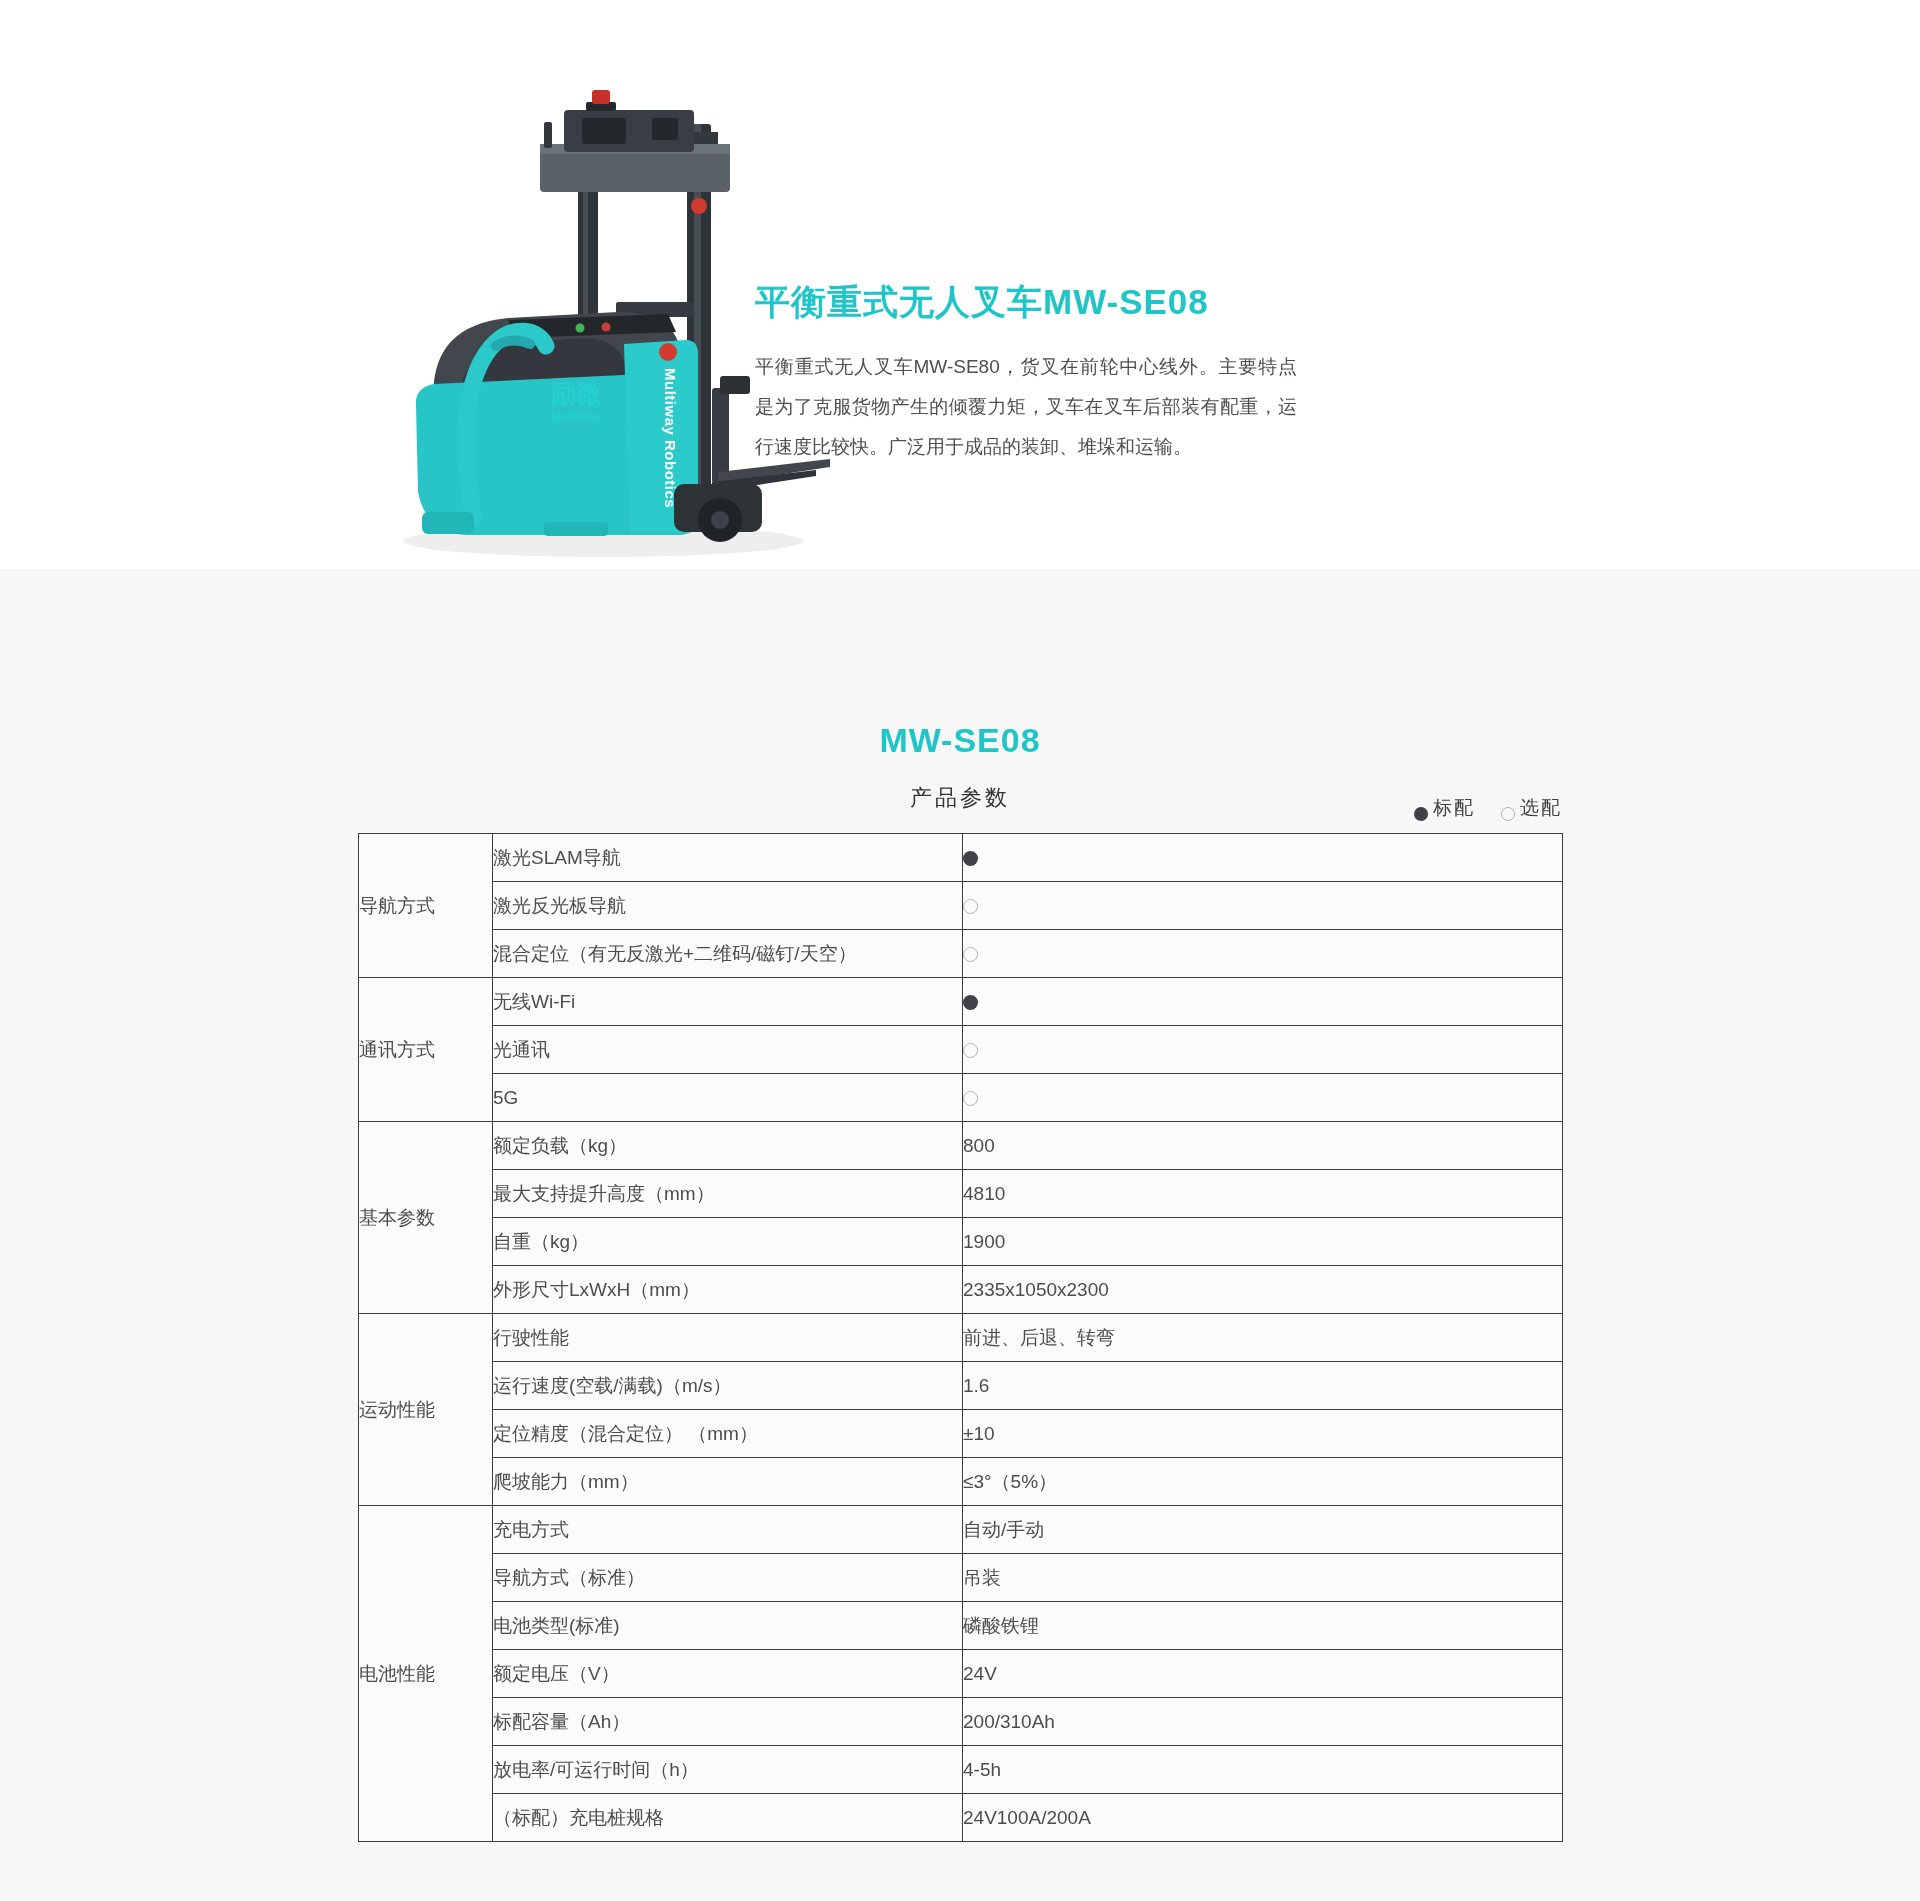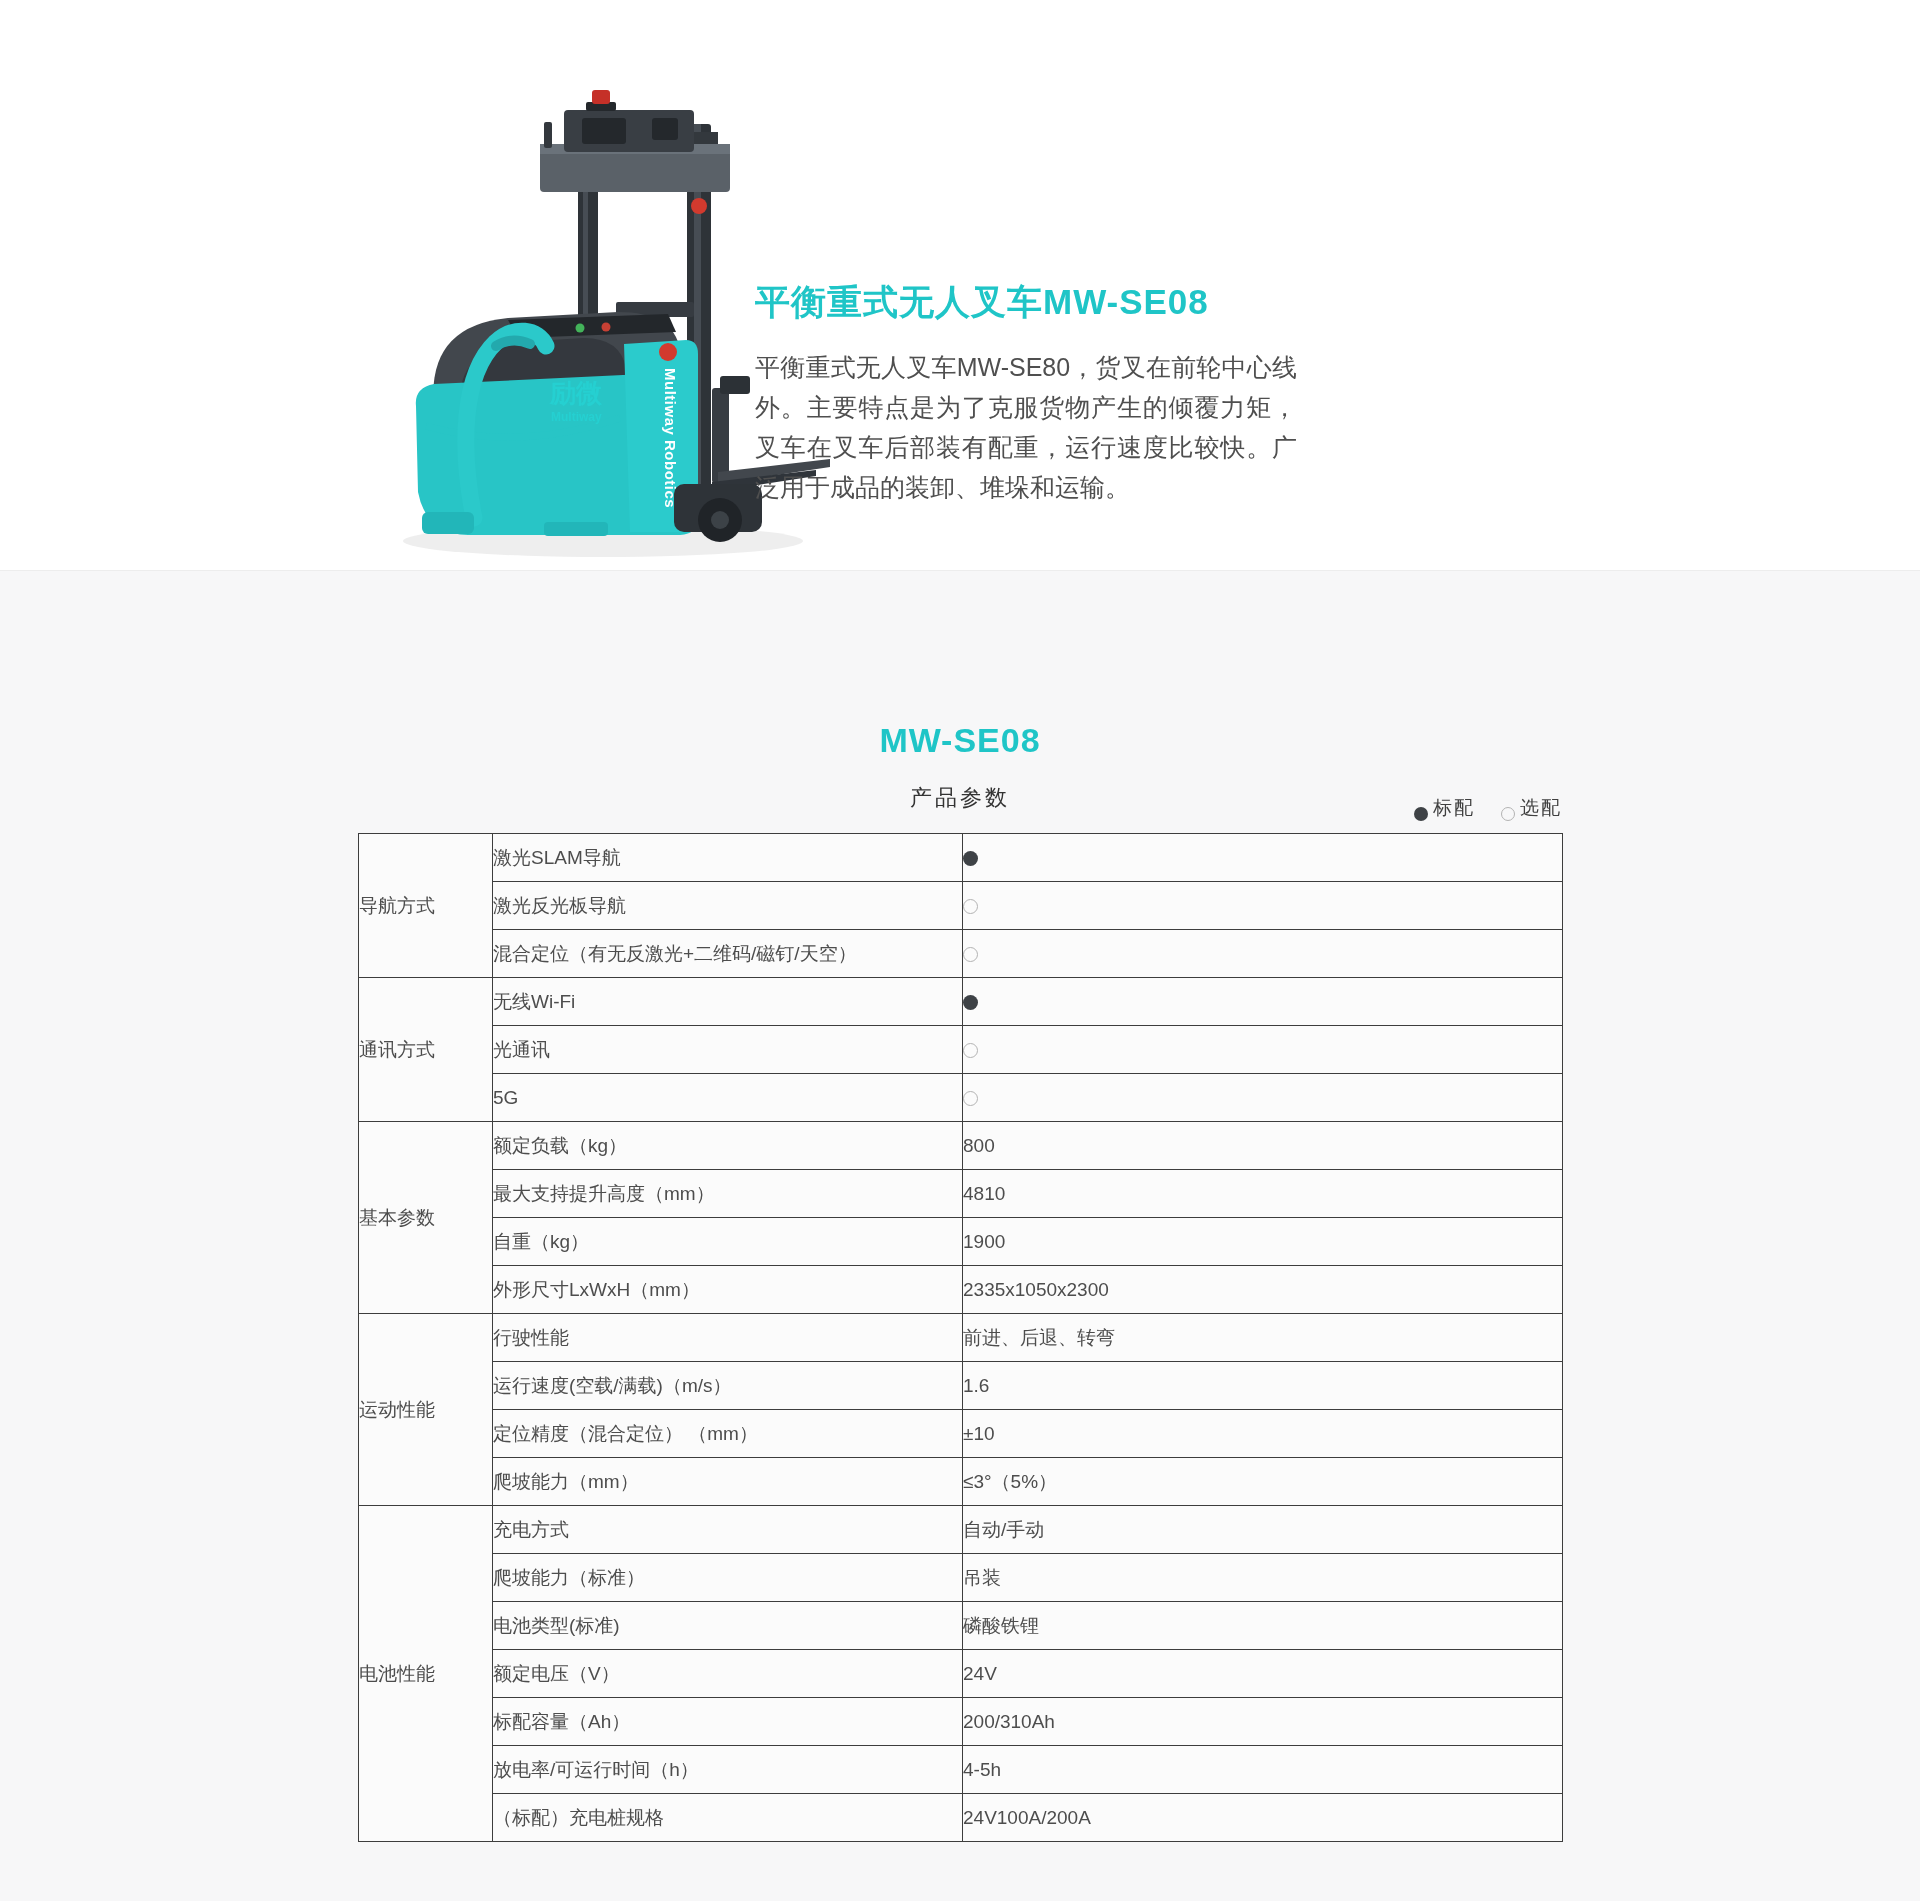--- a/index.html
+++ b/index.html
@@ -10,21 +10,21 @@
   }
   
   .hero{position:absolute;left:0;top:0;width:1920px;height:570px;background:#ffffff;}
   .hero-image{position:absolute;left:368px;top:88px;width:470px;height:480px;}
   .hero-title{
     position:absolute;left:755px;top:279px;font-size:35px;font-weight:700;
     color:var(--accent);letter-spacing:1px;white-space:nowrap;
   }
   .hero-desc{
     position:absolute;left:755px;top:347px;width:542px;
-    font-size:25px;line-height:40px;color:#4f4f4f;text-align:justify;
+    font-size:19px;line-height:40px;color:#4f4f4f;text-align:justify;
   }
   
   .spec-section{
     position:absolute;left:0;top:570px;width:1920px;height:1331px;
     background:#f7f7f8;border-top:1px solid #ededed;box-sizing:border-box;
   }
   .model-heading{
     position:absolute;left:0;top:150px;width:100%;text-align:center;
     font-size:34px;font-weight:600;color:var(--accent);letter-spacing:1px;
   }
@@ -198,21 +198,21 @@
         <tr>
           <td class="label-cell">爬坡能力（mm）</td>
           <td class="value-cell">≤3°（5%）</td>
         </tr>
         <tr>
           <td rowspan="7" class="group-cell">电池性能</td>
           <td class="label-cell">充电方式</td>
           <td class="value-cell">自动/手动</td>
         </tr>
         <tr>
-          <td class="label-cell">爬坡能力（标准）</td>
+          <td class="label-cell">导航方式（标准）</td>
           <td class="value-cell">吊装</td>
         </tr>
         <tr>
           <td class="label-cell">电池类型(标准)</td>
           <td class="value-cell">磷酸铁锂</td>
         </tr>
         <tr>
           <td class="label-cell">额定电压（V）</td>
           <td class="value-cell">24V</td>
         </tr>

